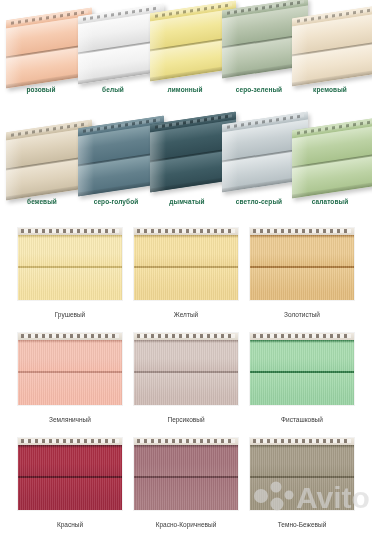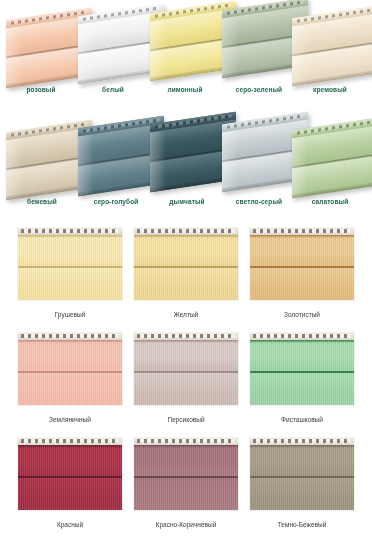--- a/index.html
+++ b/index.html
@@ -324,14 +324,25 @@
           <div class="fholes"></div>
           <div class="fslatA" style="background: linear-gradient(rgb(109, 101, 80) 0px, rgb(167, 157, 137) 3px, rgb(167, 157, 137) 60%, rgb(158, 149, 127) 100%);"></div>
           <div class="fgroove" style="background: rgb(109, 101, 80);"></div>
           <div class="fslatB" style="background: linear-gradient(rgb(167, 157, 137) 0%, rgb(158, 149, 127) 75%, rgb(158, 149, 127) 100%);"></div>
           <div class="ftex"></div>
         </div>
         <div class="flabel" style="color: rgb(59, 59, 59);">Темно-Бежевый</div>
       </div>
     </div>
 
+  <div class="avito">
+    <svg width="118" height="44" viewBox="0 0 118 44" xmlns="http://www.w3.org/2000/svg">
+      <g fill="#d8d8d8">
+        <circle cx="9" cy="22" r="7"></circle>
+        <circle cx="24" cy="13" r="5.5"></circle>
+        <circle cx="25" cy="30" r="6.5"></circle>
+        <circle cx="37" cy="21" r="4.5"></circle>
+      </g>
+      <text x="44" y="34" font-family="Liberation Sans, sans-serif" font-size="30" font-weight="bold" fill="#d8d8d8">Avito</text>
+    </svg>
+  </div>
 
 </div>
 
 </body></html>

